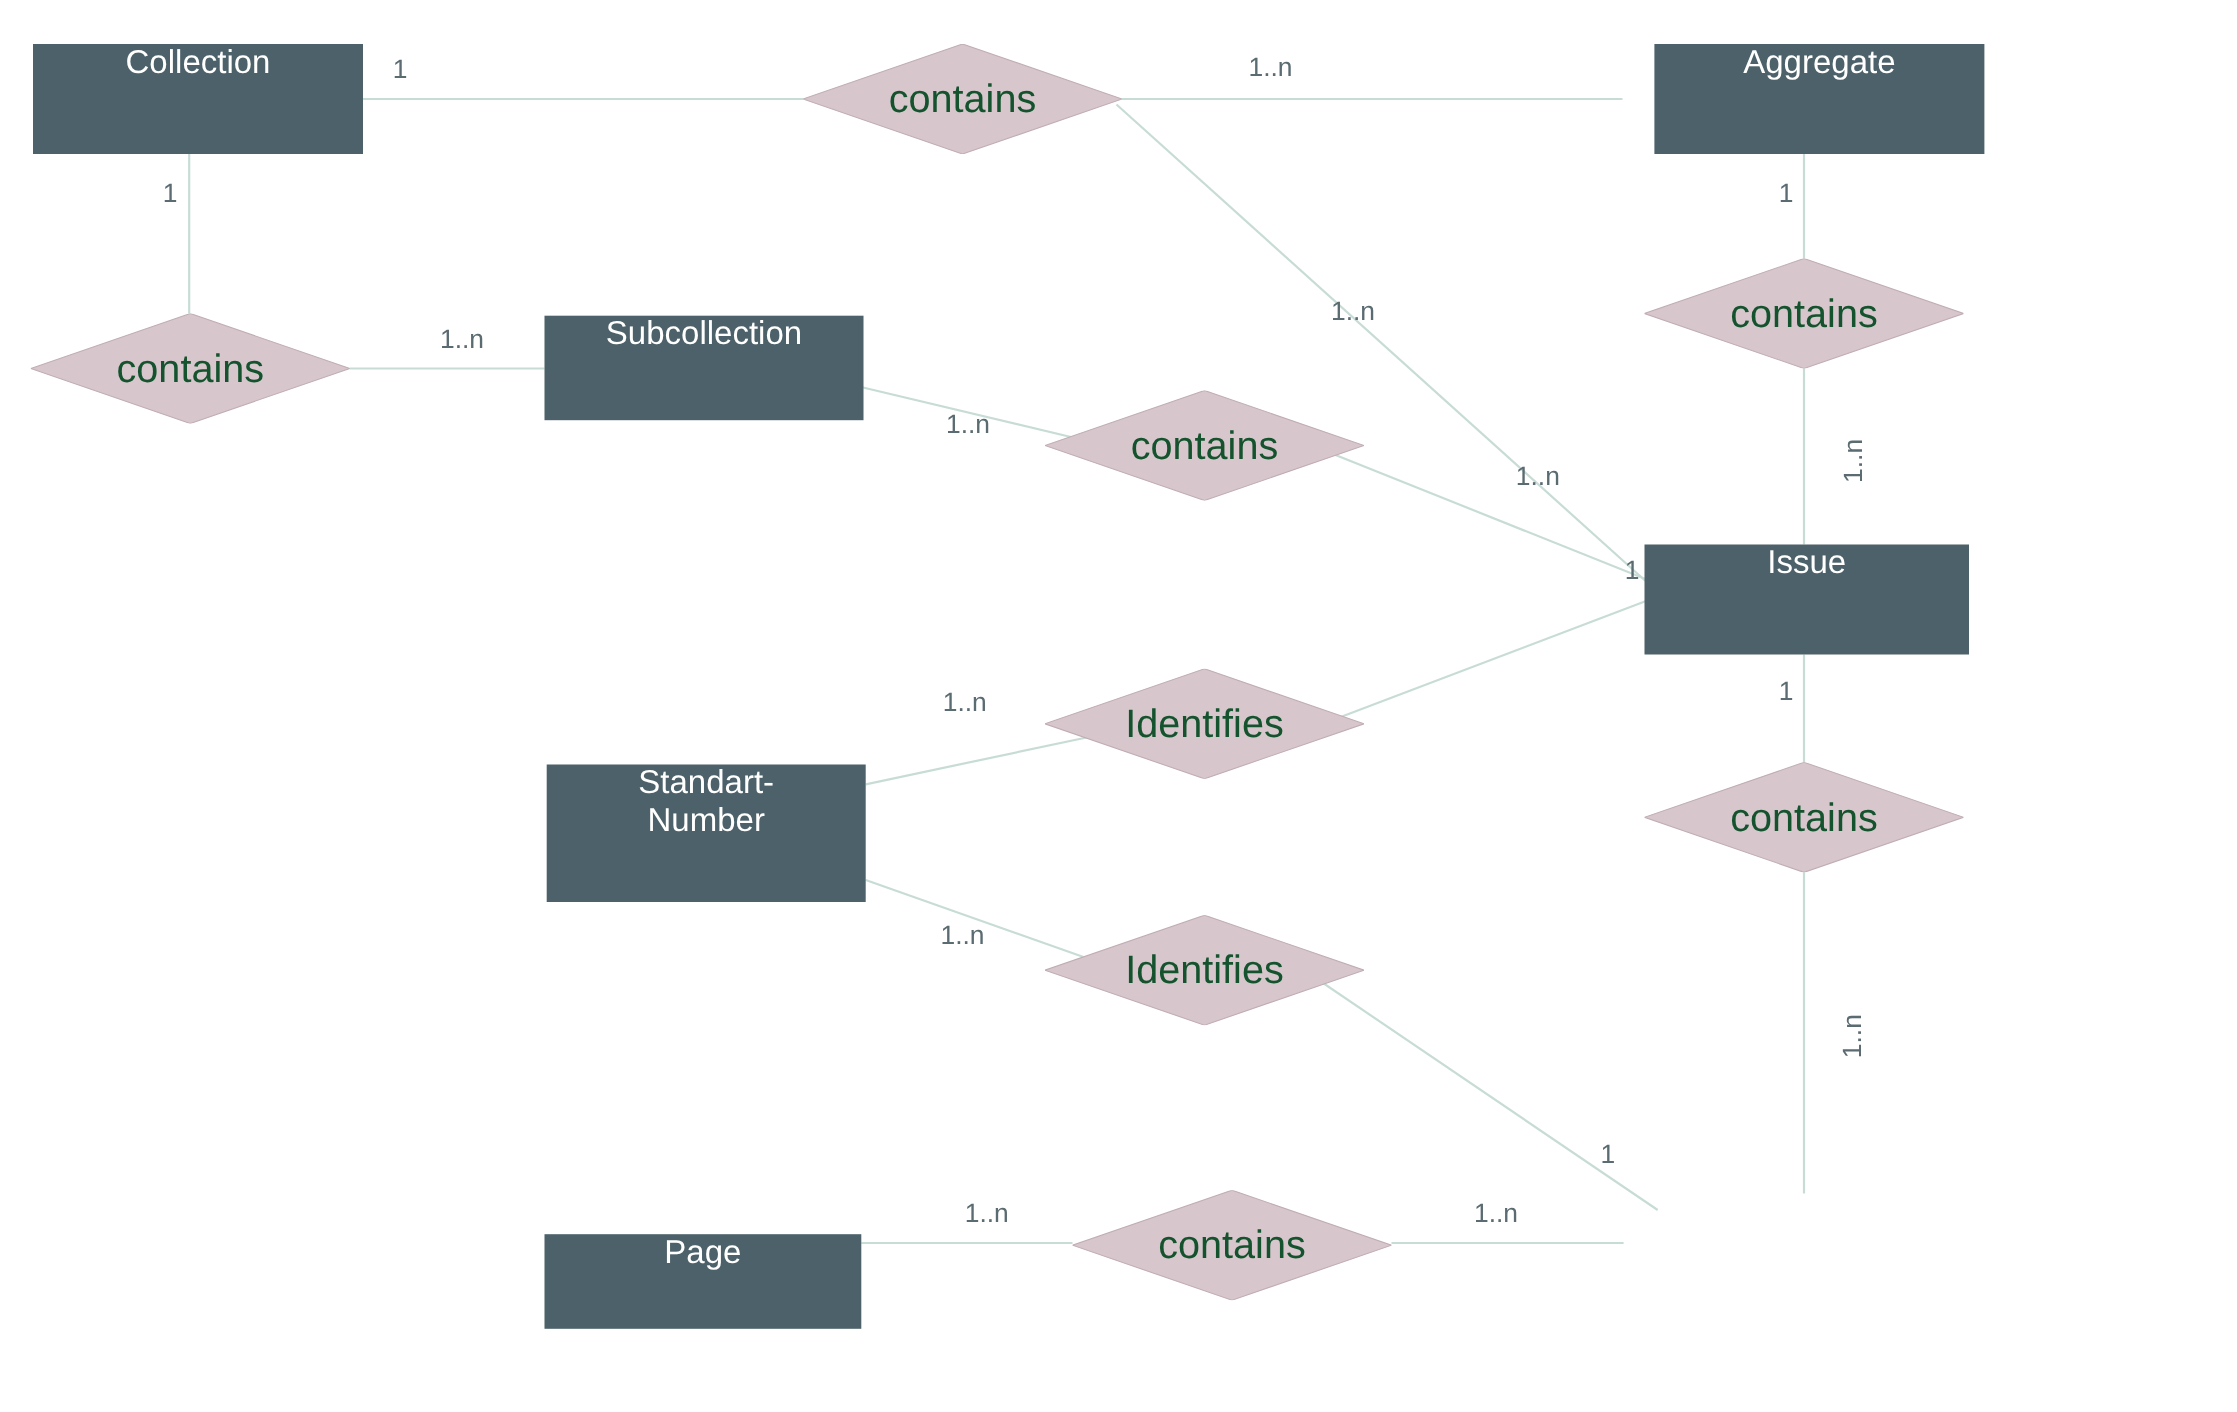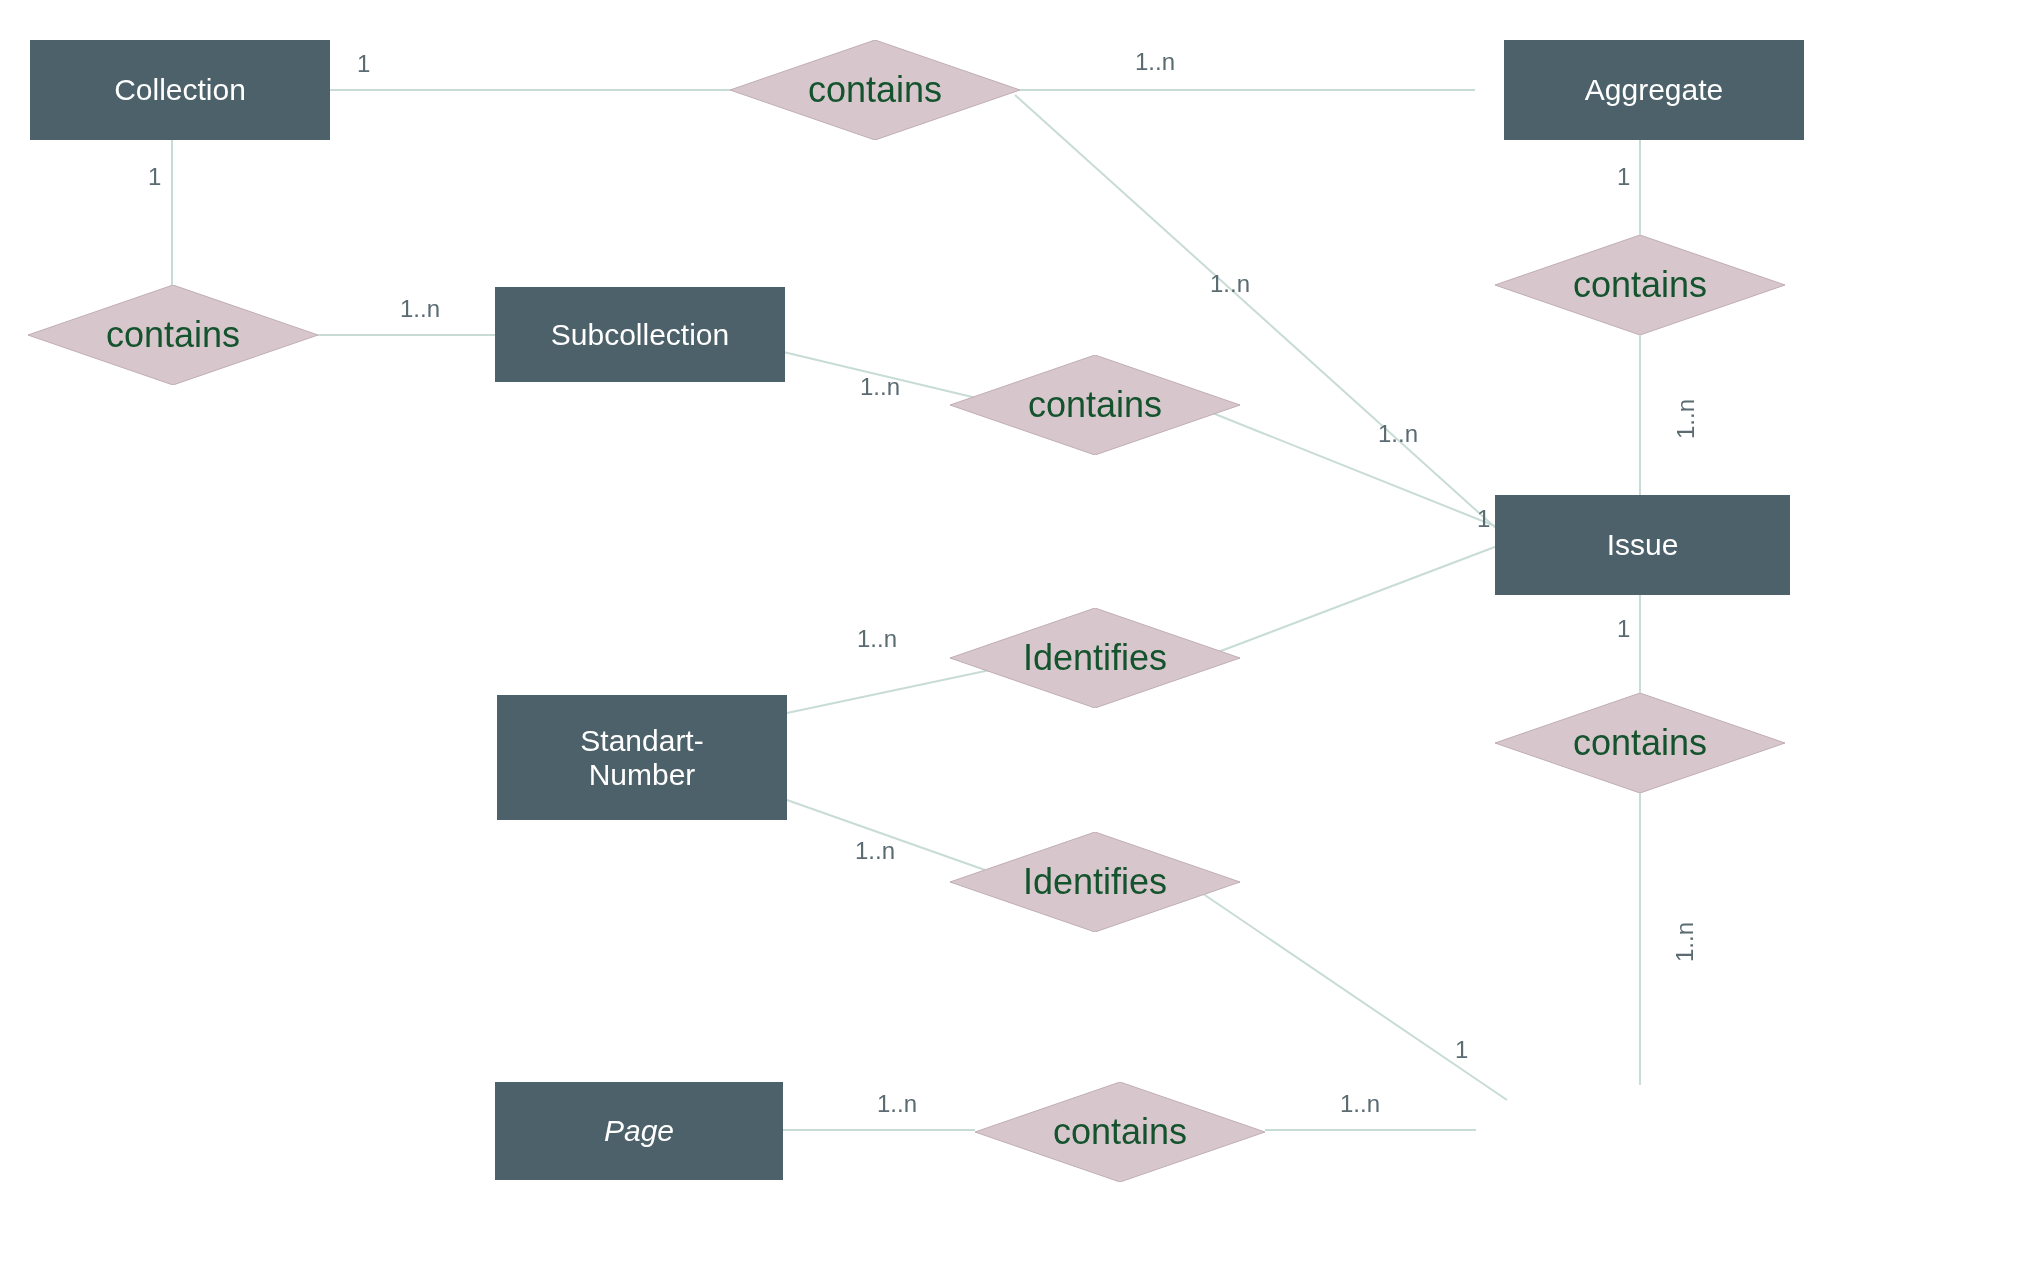--- a/index.html
+++ b/index.html
@@ -18,21 +18,21 @@
     top: 0;
     left: 0;
     width: 2034px;
     height: 1284px;
   }
   .entity {
     position: absolute;
     background: #4c6169;
     color: #ffffff;
     display: flex;
-    align-items: center;
+    align-items: flex-start;
     justify-content: center;
     text-align: center;
     font-size: 30px;
     box-sizing: border-box;
   }
   .relation {
     position: absolute;
     width: 290px;
     height: 100px;
     display: flex;
@@ -116,21 +116,21 @@
     <span>Issue</span>
   </div>
 
   <div class="entity" style="left:497px; top:695px; width:290px; height:125px;">
     <span>
       <span>Standart-</span><br>
       <span>Number</span>
     </span>
   </div>
 
-  <div class="entity" style="left:495px; top:1082px; width:288px; height:98px;font-style:italic;">
+  <div class="entity" style="left:495px; top:1122px; width:288px; height:86px;">
     <span>Page</span>
   </div>
 
 
   <div class="relation" style="left:730px; top:40px;">
     <svg class="diamond" viewBox="0 0 290 100" preserveAspectRatio="none">
         <polygon points="145,0 290,50 145,100 0,50" fill="#d7c7cd" stroke="#c0adb4" stroke-width="1"></polygon>
       </svg>
     <span>contains</span>
   </div>

